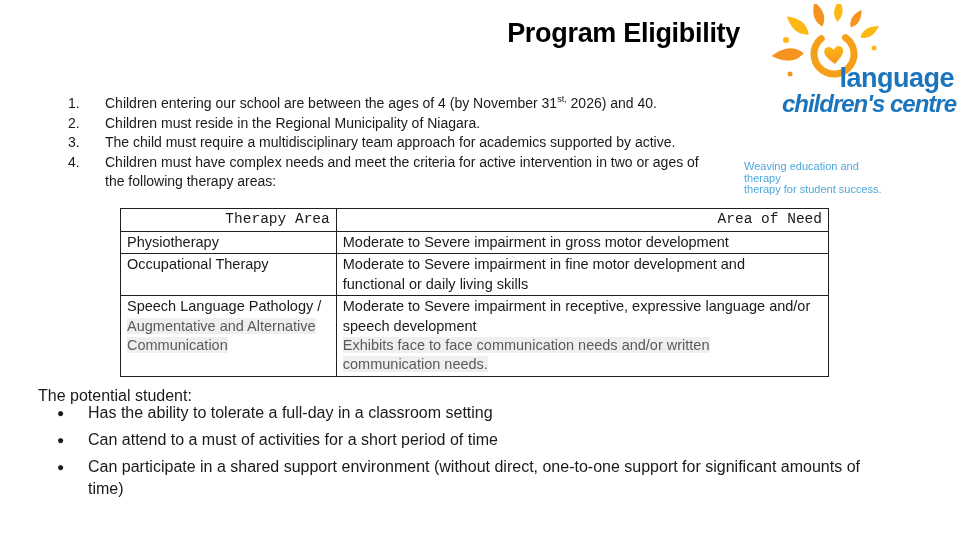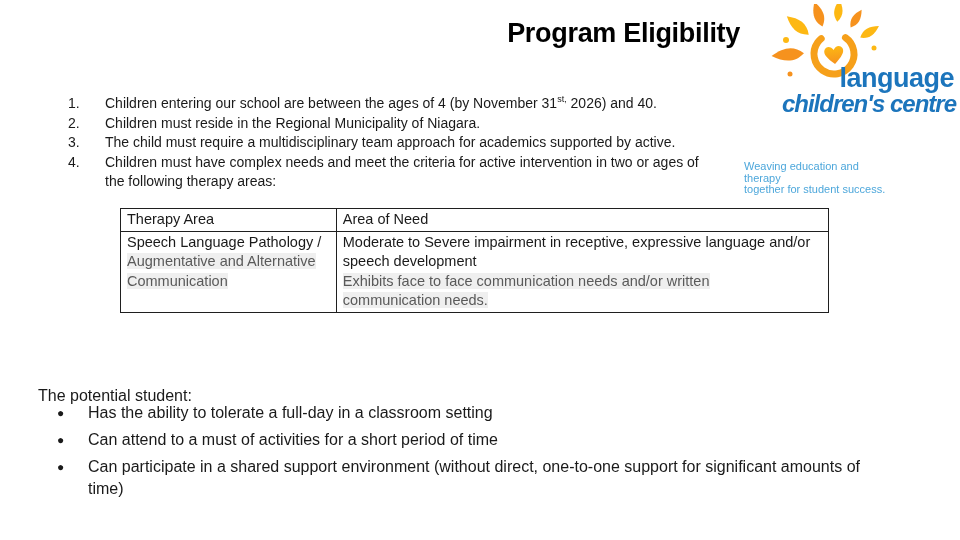--- a/index.html
+++ b/index.html
@@ -27,21 +27,21 @@
   .nli{display:flex;}
   .nli .num{width:37px;flex:none;}
   .nli .ntext{white-space:pre-line;width:623px;}
   sup{font-size:9px;vertical-align:super;line-height:0;}
 
   
   .ttable{position:absolute;left:120px;top:208px;width:709px;border-collapse:collapse;
           font-size:14.5px;line-height:19.4px;}
   .ttable th,.ttable td{border:1px solid #1f1f1f;padding:1px 6px;vertical-align:top;
           white-space:pre-line;text-align:left;font-weight:normal;}
-  .ttable th{text-align:left;height:20px;}
+  .ttable th{text-align:right;height:20px;font-family:Liberation Mono, monospace;}
   .col-therapy{width:216px;}
   .col-need{width:493px;}
   .gray{color:#5a5a5a;background:#efefef;}
 
   
   .footer-intro{position:absolute;left:38px;top:387px;font-size:16px;}
   .blist{position:absolute;left:57px;top:402px;width:880px;font-size:16px;line-height:22px;}
   .bli{display:flex;margin-bottom:5px;}
   .bli .bullet{width:31px;flex:none;font-size:12px;line-height:22px;}
   .bli .btext{white-space:pre-line;width:849px;}
@@ -77,21 +77,21 @@
         <path d="M0,-18 C6,-8 7,0 0,8 C-7,0 -6,-8 0,-18 Z" fill="#FDB813" transform="translate(104,30) rotate(58) scale(0.85)"></path>
         <circle cx="24" cy="36" r="3" fill="#FDB813"></circle>
         <circle cx="28" cy="70" r="2.5" fill="#F6921E"></circle>
         <circle cx="112" cy="44" r="2.5" fill="#FDB813"></circle>
       </g>
     </svg>
     <div class="brand">language</div>
     <div class="brand2">children's centre</div>
     <div class="tagline">
       <div>Weaving education and therapy</div>
-      <div>together for student success.</div>
+      <div>therapy for student success.</div>
     </div>
   </div>
 
   <div class="nlist">
     <div class="nli">
       <span class="num">1.</span>
       <span class="ntext"><span>Children entering our school are between the ages of 4 (by November 31</span><sup>st,</sup><span> 2026) and 40.</span></span>
     </div>
     <div class="nli">
       <span class="num">2.</span>
@@ -112,20 +112,29 @@
     <colgroup>
         <col class="col-therapy">
         <col class="col-need">
       </colgroup>
     <tbody>
         <tr>
       <th>Therapy Area</th>
       <th>Area of Need</th>
     </tr>
     <tr>
+      <td><span>Physiotherapy</span><span class="gray"></span></td>
+      <td><span>Moderate to Severe impairment in gross motor development</span><span class="gray"></span></td>
+    </tr>
+    <tr>
+      <td><span>Occupational Therapy</span><span class="gray"></span></td>
+      <td><span>Moderate to Severe impairment in fine motor development and
+functional or daily living skills</span><span class="gray"></span></td>
+    </tr>
+    <tr>
       <td><span>Speech Language Pathology /</span><span class="gray">
 Augmentative and Alternative
 Communication</span></td>
       <td><span>Moderate to Severe impairment in receptive, expressive language and/or
 speech development</span><span class="gray">
 Exhibits face to face communication needs and/or written
 communication needs.</span></td>
     </tr>
   </tbody>
     </table>

